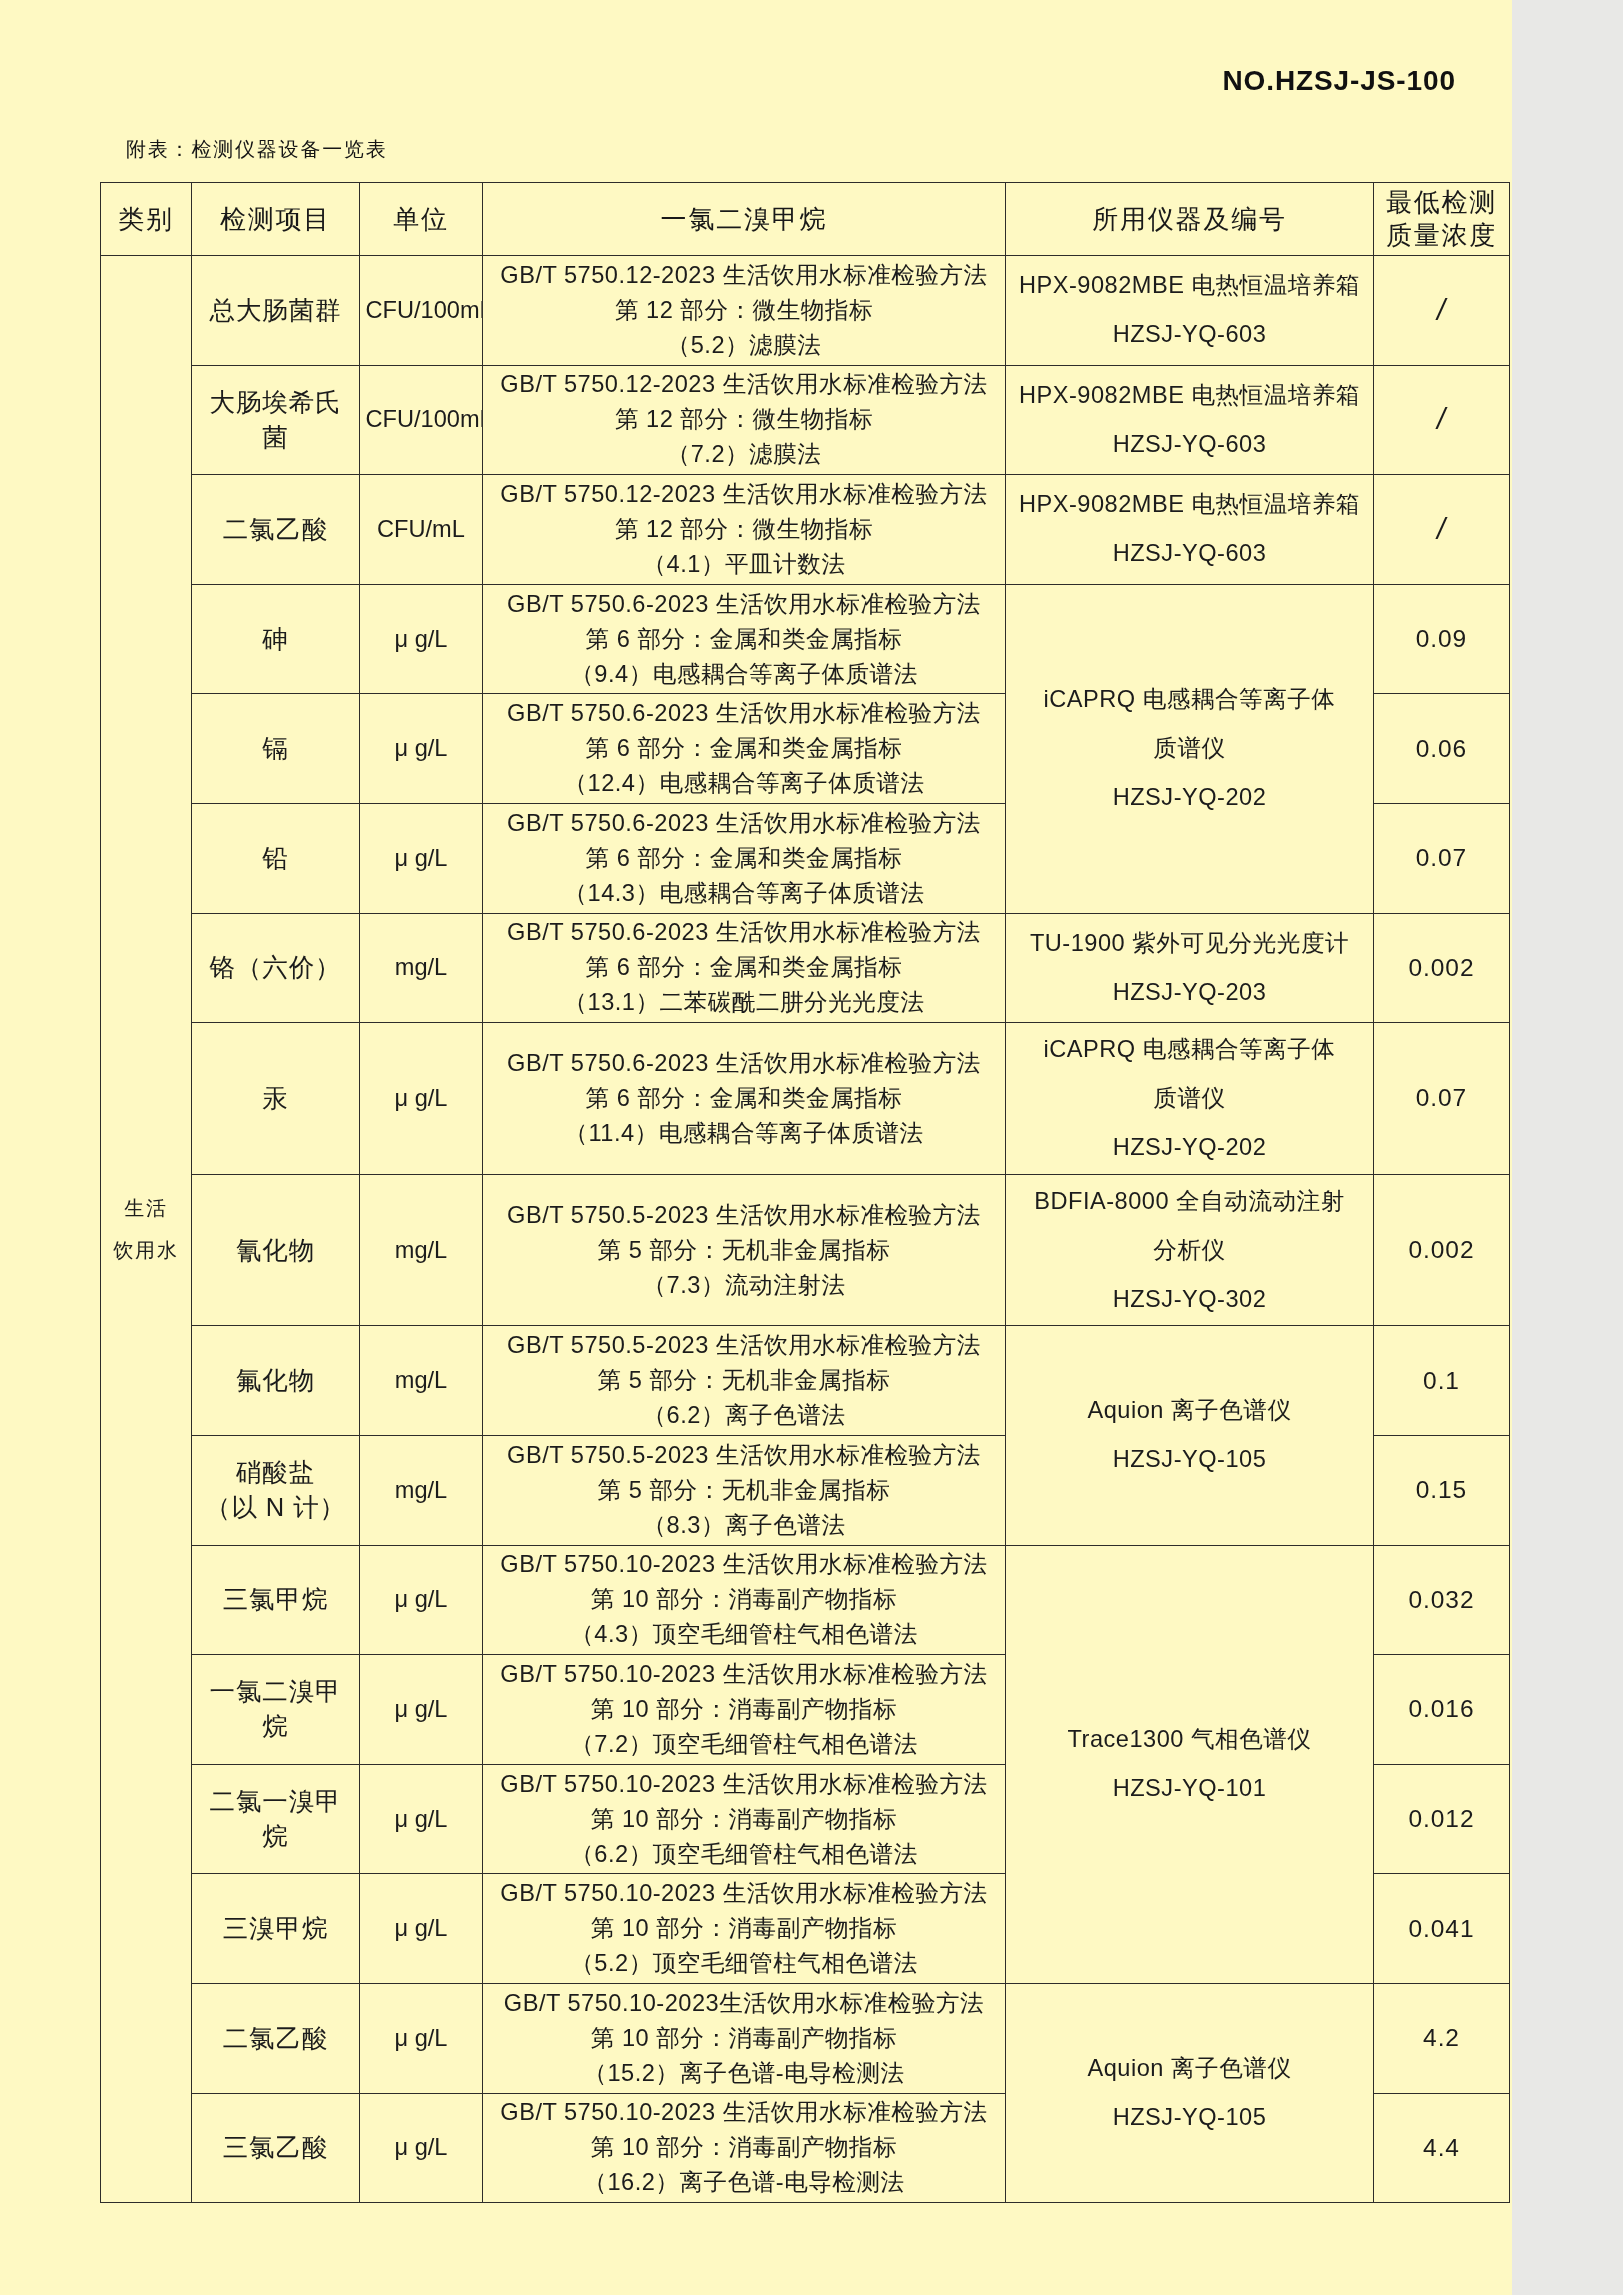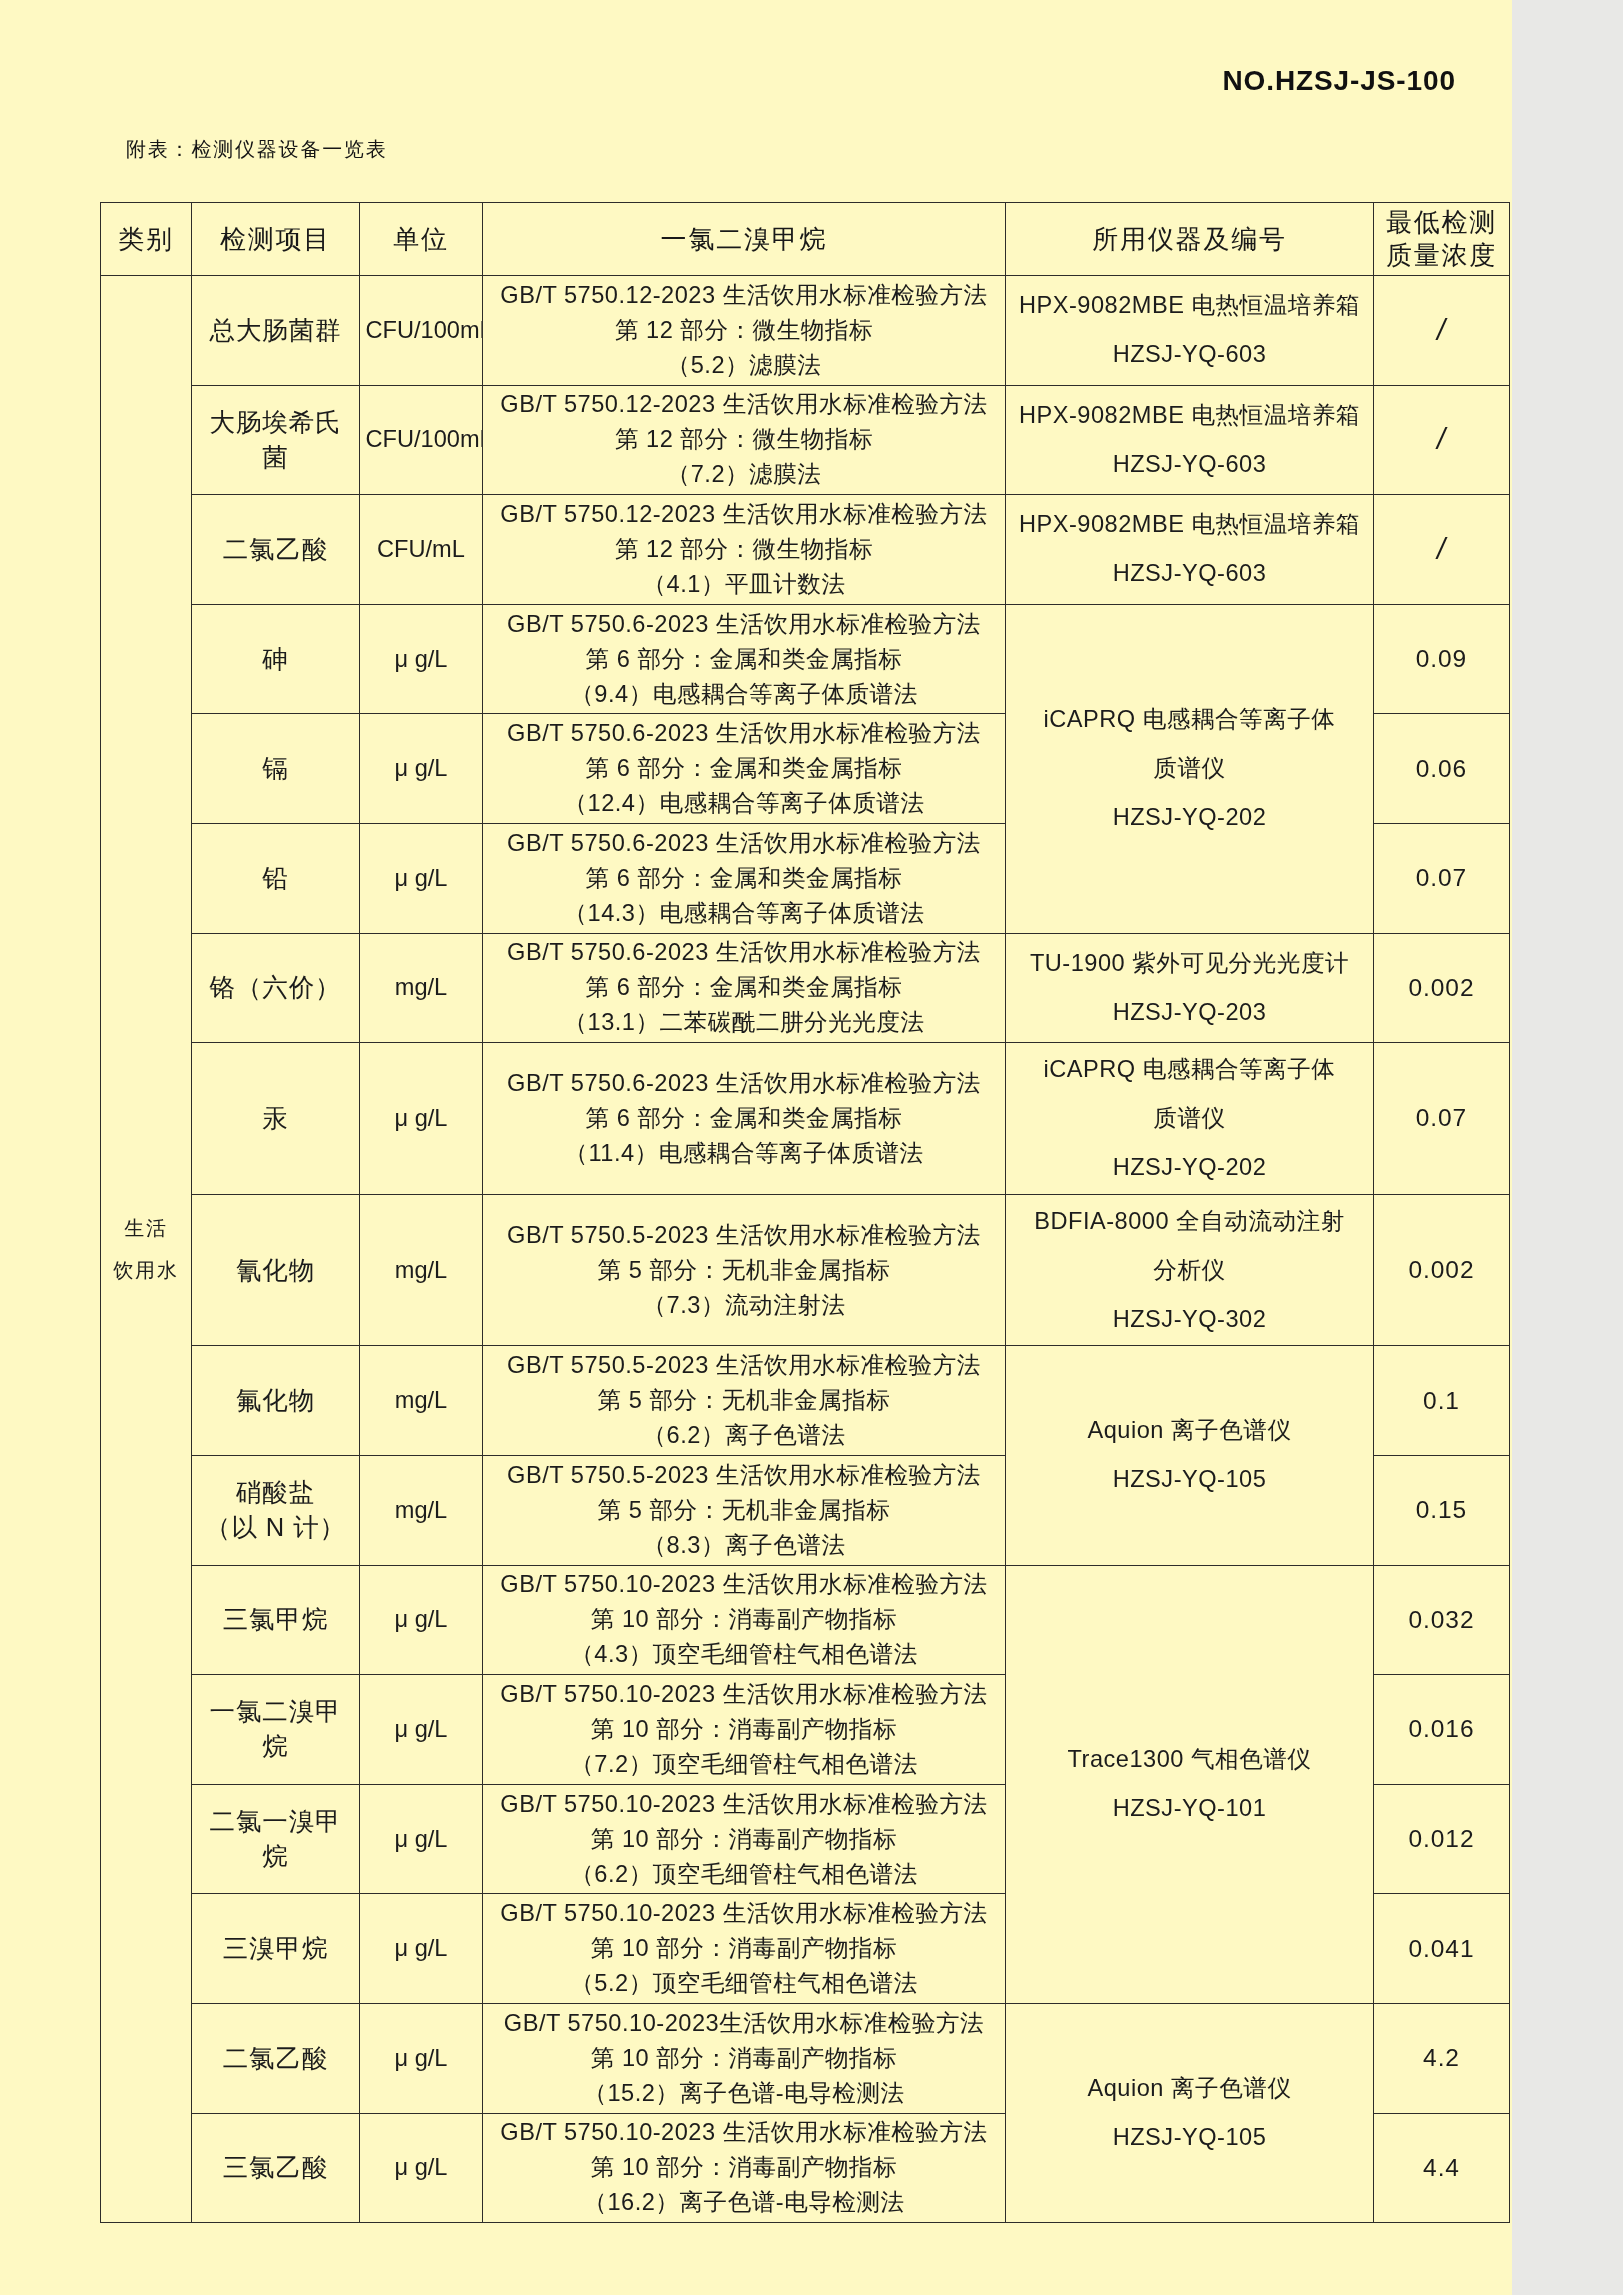--- a/index.html
+++ b/index.html
@@ -18,21 +18,20 @@
   }
   .page-title{
     position:absolute;top:136px;left:86px;
     font-size:20px;letter-spacing:1.8px;color:#161616;margin-left:40px;
   }
   table.instruments{
     position:absolute;top:182px;left:100px;
     width:1409px;
     border-collapse:collapse;
     table-layout:fixed;
-    margin-top:20px;
   }
   table.instruments td,table.instruments th{
     border:1.8px solid #2e2d2b;
     padding:1.8px 5.5px;
     text-align:center;
     vertical-align:middle;
     font-weight:normal;
     overflow:hidden;
   }
   tr.header-row{height:73px;}

